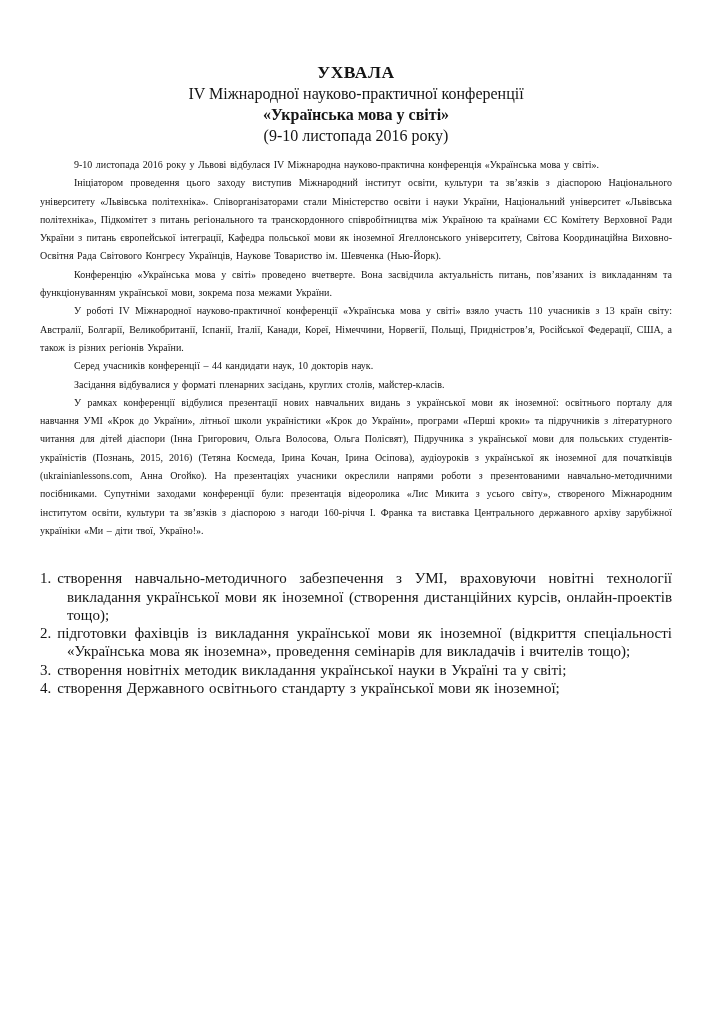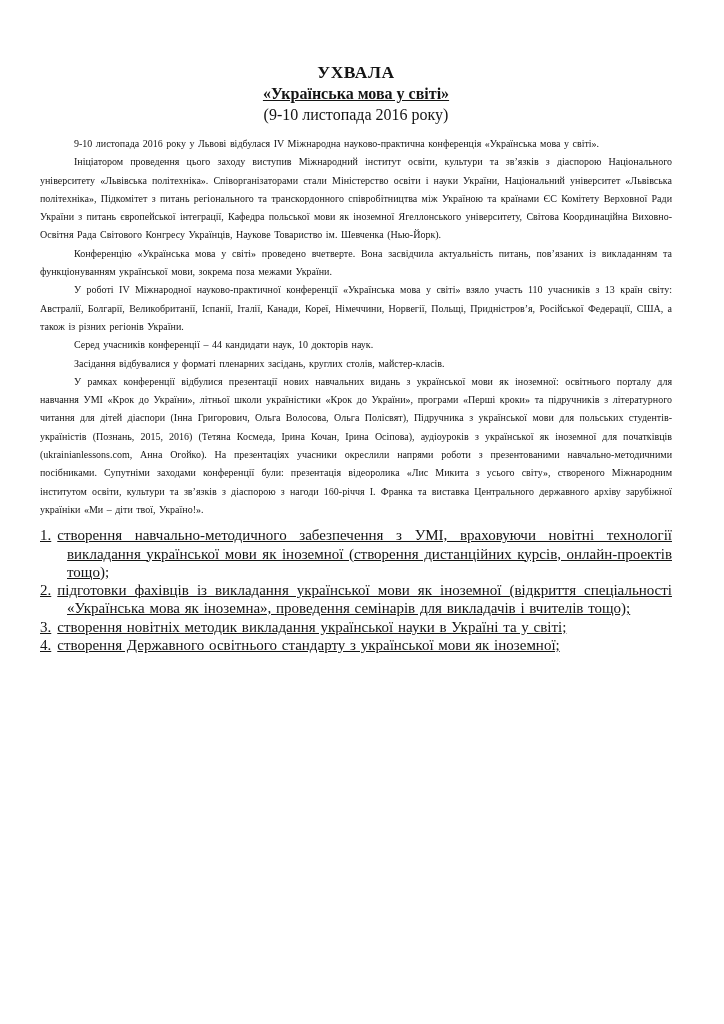--- a/index.html
+++ b/index.html
@@ -22,36 +22,34 @@
     font-size: 16px;
     line-height: 21px;
   }
   .doc-header .h-main {
     font-weight: bold;
     font-size: 17.5px;
     letter-spacing: 0.5px;
   }
   .doc-header .h-bold {
     font-weight: bold;
-    text-decoration: underline;
   }
   p.body-par {
     margin: 0;
     font-size: 10px;
     line-height: 18.3px;
     text-align: justify;
     text-indent: 34px;
     word-spacing: 1px;
   }
   p.conclusion {
     margin-top: 21px;
   }
   .resolution-list {
-    margin-top: 7px;
-    text-decoration: underline;
+    margin-top: 29px;
   }
   p.res-item {
     margin: 0;
     font-size: 15px;
     line-height: 18.3px;
     text-align: justify;
     padding-left: 27px;
     text-indent: -27px;
     word-spacing: 1px;
   }
@@ -59,20 +57,21 @@
     margin-right: 6px;
   }
 </style>
 </head>
 <body>
 
 <div class="page">
 
   <div class="doc-header">
     <div class="hline h-main">УХВАЛА</div>
+    <div class="hline">IV Міжнародної науково-практичної конференції</div>
     <div class="hline h-bold">«Українська мова у світі»</div>
     <div class="hline">(9-10 листопада 2016 року)</div>
   </div>
 
   <p class="body-par">9-10 листопада 2016 року у Львові відбулася IV Міжнародна науково-практична конференція «Українська мова у світі».</p>
   <p class="body-par">Ініціатором проведення цього заходу виступив Міжнародний інститут освіти, культури та зв’язків з діаспорою Національного університету «Львівська політехніка». Співорганізаторами стали Міністерство освіти і науки України, Національний університет «Львівська політехніка», Підкомітет з питань регіонального та транскордонного співробітництва між Україною та країнами ЄС Комітету Верховної Ради України з питань європейської інтеграції, Кафедра польської мови як іноземної Ягеллонського університету, Світова Координаційна Виховно-Освітня Рада Світового Конгресу Українців, Наукове Товариство ім. Шевченка (Нью-Йорк).</p>
   <p class="body-par">Конференцію «Українська мова у світі» проведено вчетверте. Вона засвідчила актуальність питань, пов’язаних із викладанням та функціонуванням української мови, зокрема поза межами України.</p>
   <p class="body-par">У роботі IV Міжнародної науково-практичної конференції «Українська мова у світі» взяло участь 110 учасників з 13 країн світу: Австралії, Болгарії, Великобританії, Іспанії, Італії, Канади, Кореї, Німеччини, Норвегії, Польщі, Придністров’я, Російської Федерації, США, а також із різних регіонів України.</p>
   <p class="body-par">Серед учасників конференції – 44 кандидати наук, 10 докторів наук.</p>
   <p class="body-par">Засідання відбувалися у форматі пленарних засідань, круглих столів, майстер-класів.</p>

